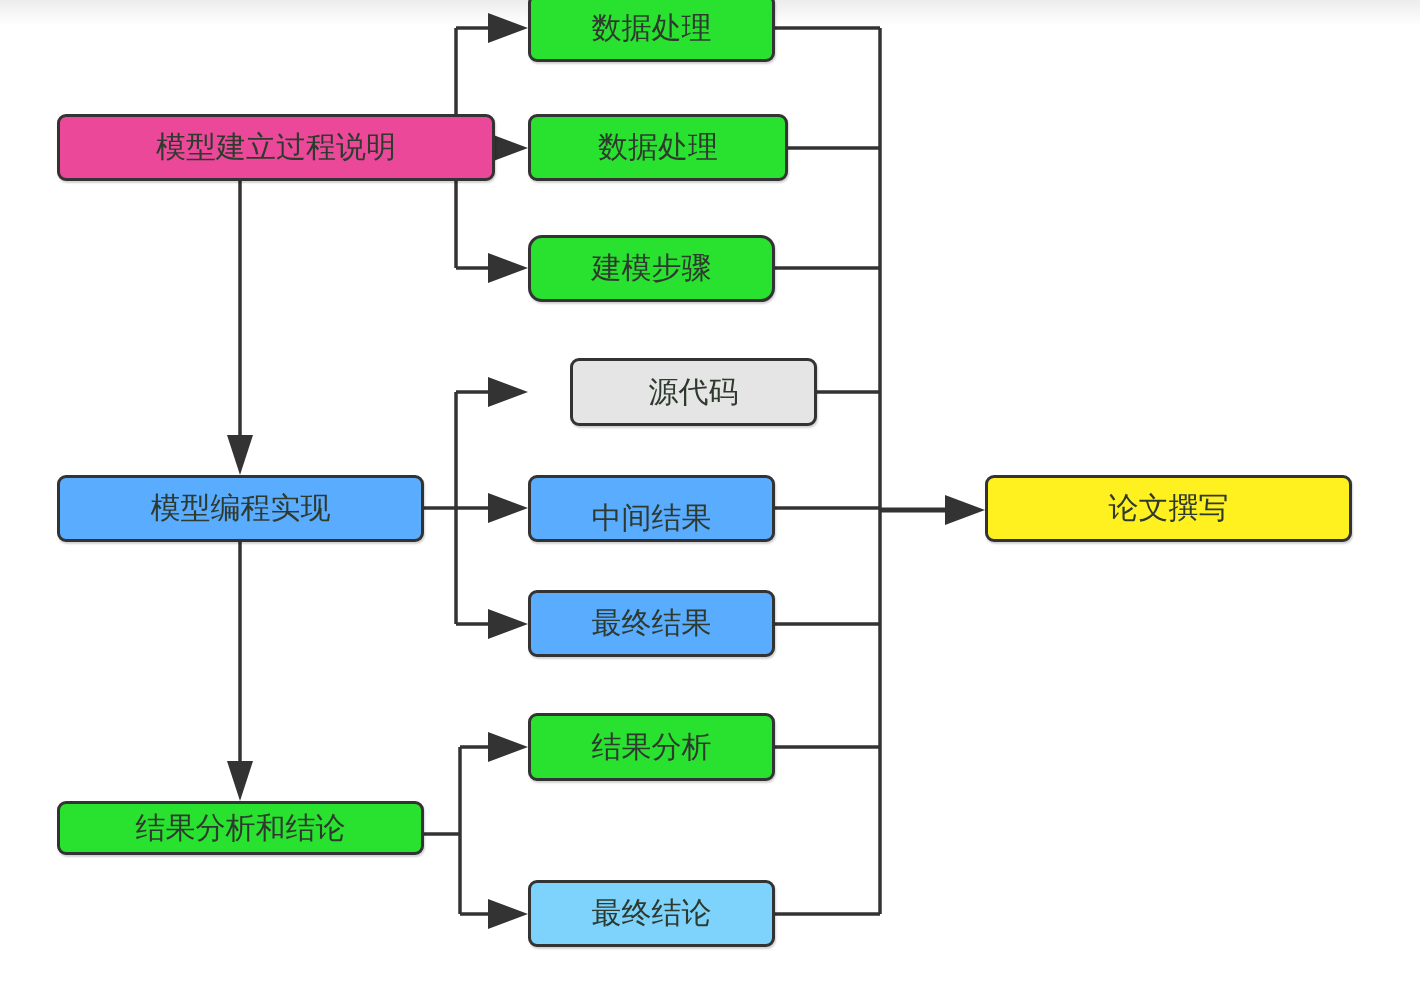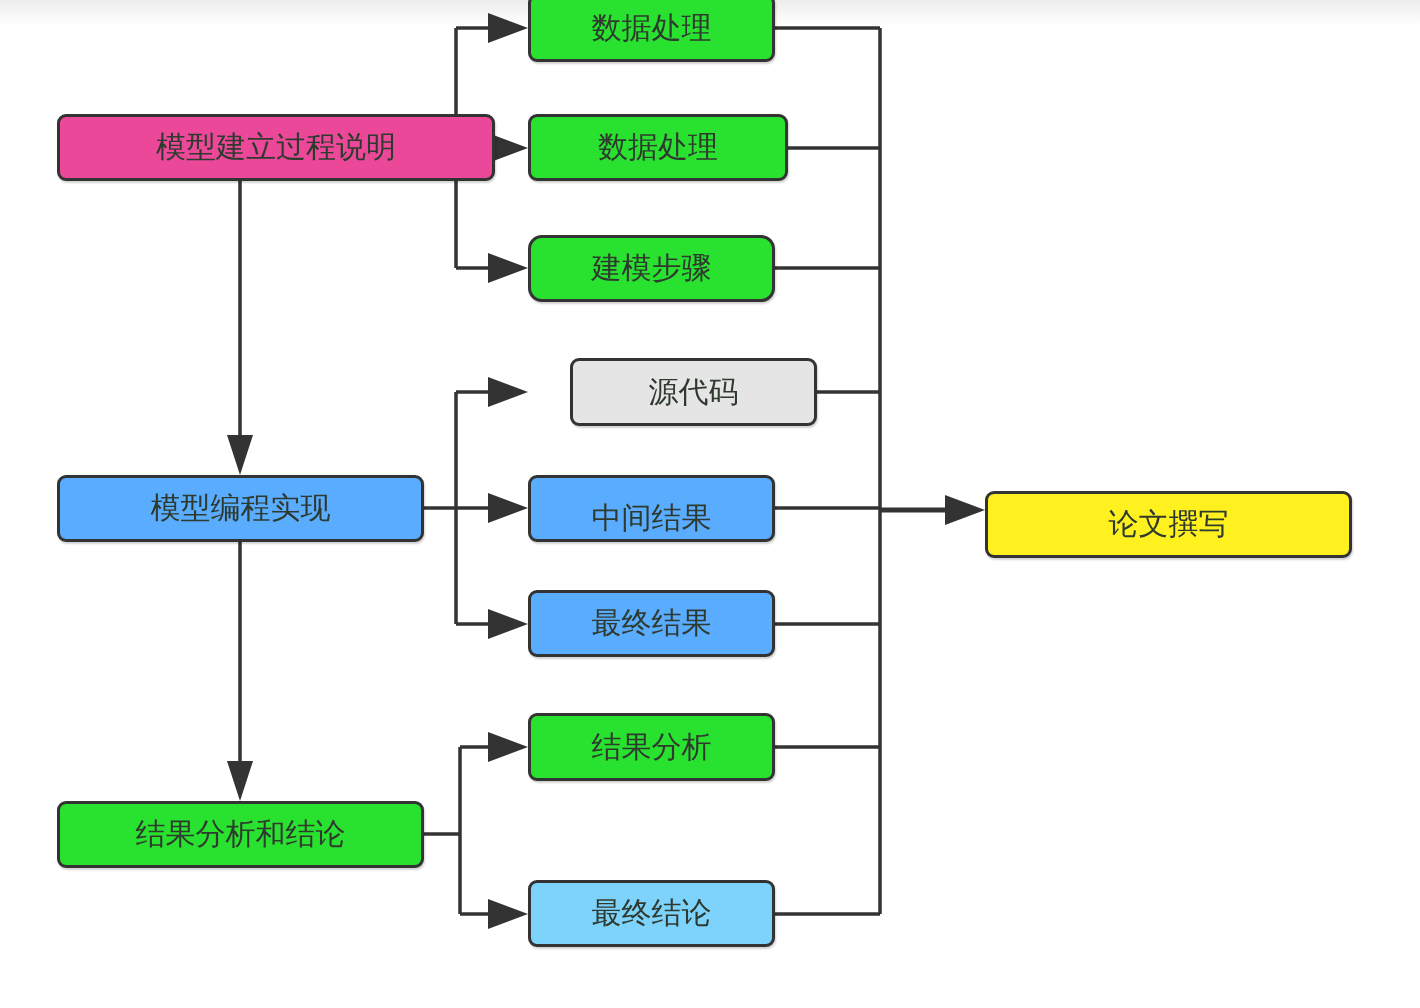--- a/index.html
+++ b/index.html
@@ -103,27 +103,27 @@
 </div>
 
 <div class="node" style="left: 528px; top: 475px; width: 247px; height: 67px; background: rgb(90, 172, 255); border-color: rgb(51, 51, 51); align-items: flex-end;">
   <span>中间结果</span>
 </div>
 
 <div class="node" style="left: 528px; top: 590px; width: 247px; height: 67px; background: rgb(90, 172, 255); border-color: rgb(51, 51, 51);">
   <span>最终结果</span>
 </div>
 
-<div class="node" style="left: 57px; top: 801px; width: 367px; height: 67px; background: rgb(41, 226, 47); border-color: rgb(51, 51, 51);">
+<div class="node" style="left: 57px; top: 801px; width: 367px; height: 54px; background: rgb(41, 226, 47); border-color: rgb(51, 51, 51);">
   <span>结果分析和结论</span>
 </div>
 
 <div class="node" style="left: 528px; top: 713px; width: 247px; height: 68px; background: rgb(41, 226, 47); border-color: rgb(51, 51, 51);">
   <span>结果分析</span>
 </div>
 
 <div class="node" style="left: 528px; top: 880px; width: 247px; height: 67px; background: #7dd3fc; border-color: rgb(51, 51, 51);">
   <span>最终结论</span>
 </div>
 
-<div class="node" style="left: 985px; top: 475px; width: 367px; height: 67px; background: rgb(255, 240, 31); border-color: rgb(51, 51, 51); margin-top: 16px;">
+<div class="node" style="left: 985px; top: 475px; width: 367px; height: 67px; background: rgb(255, 240, 31); border-color: rgb(51, 51, 51);">
   <span>论文撰写</span>
 </div>
 
 </body></html>

